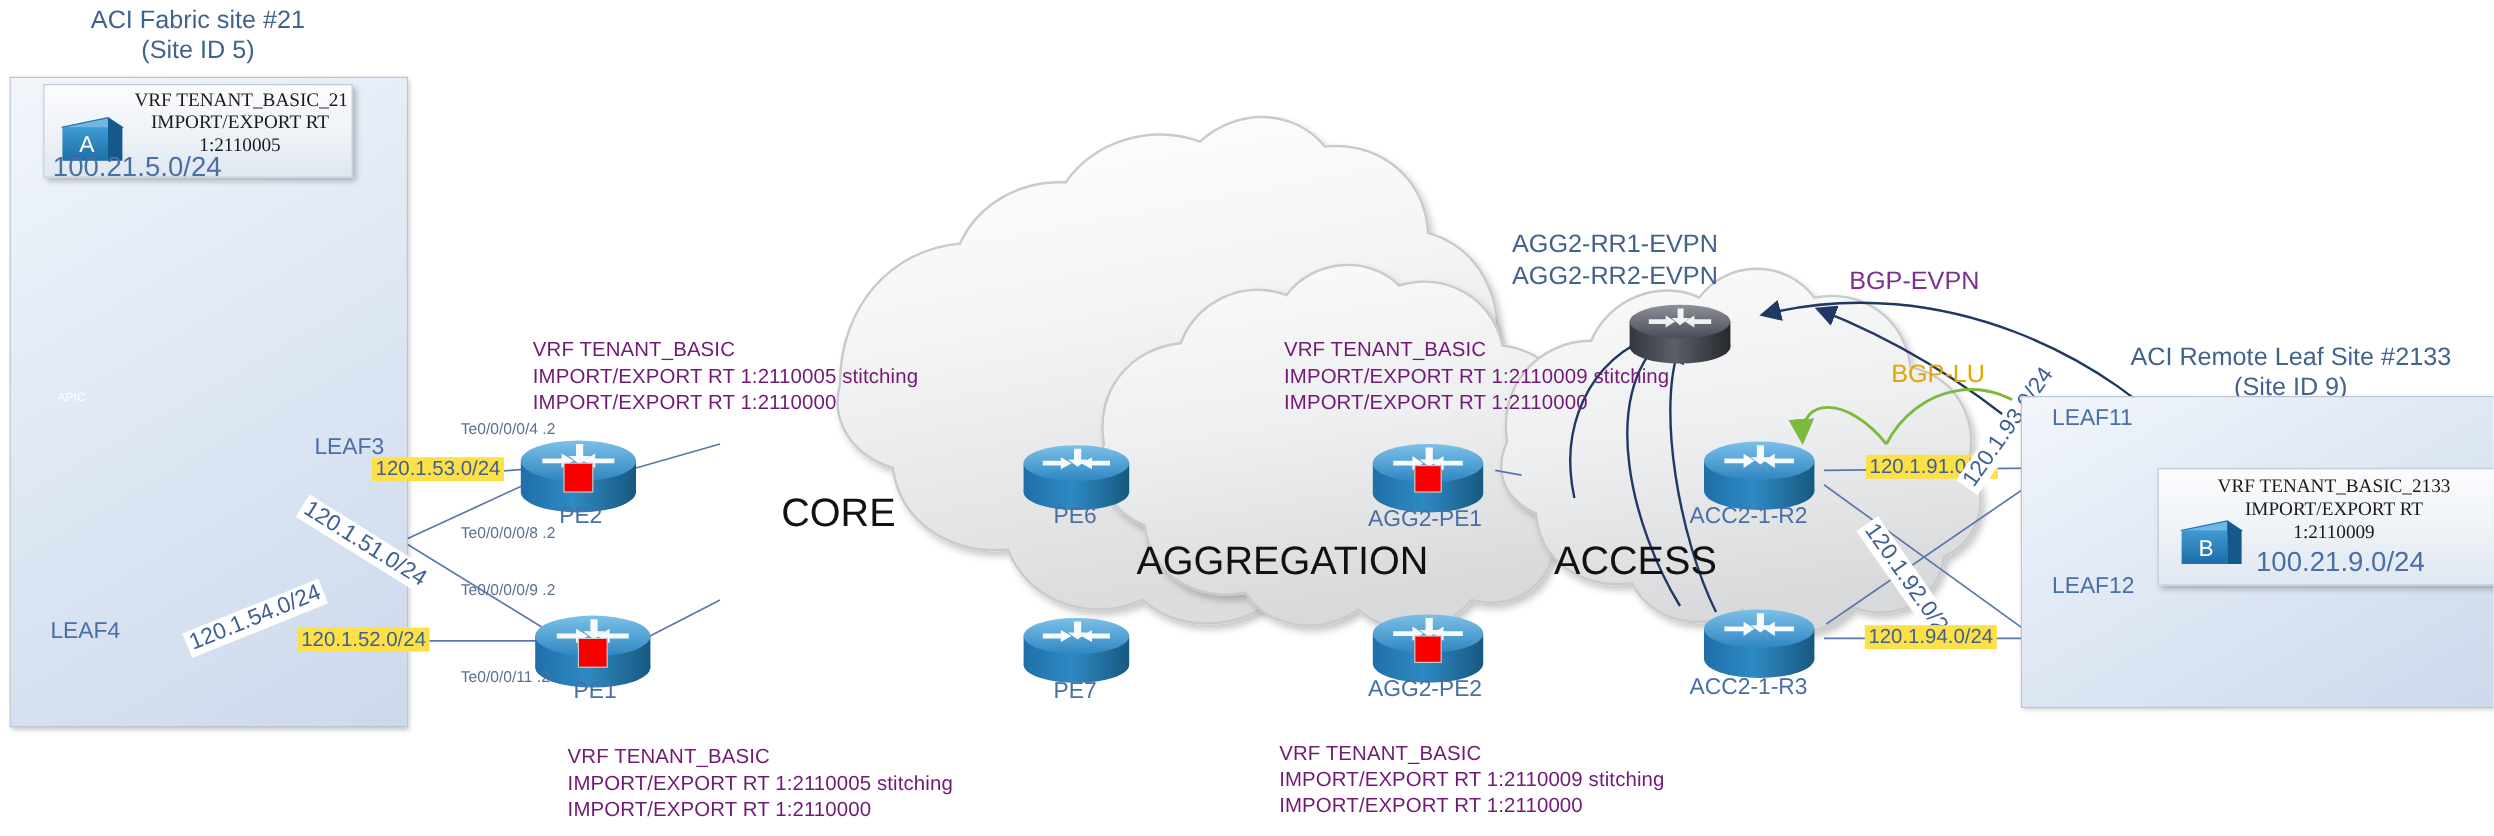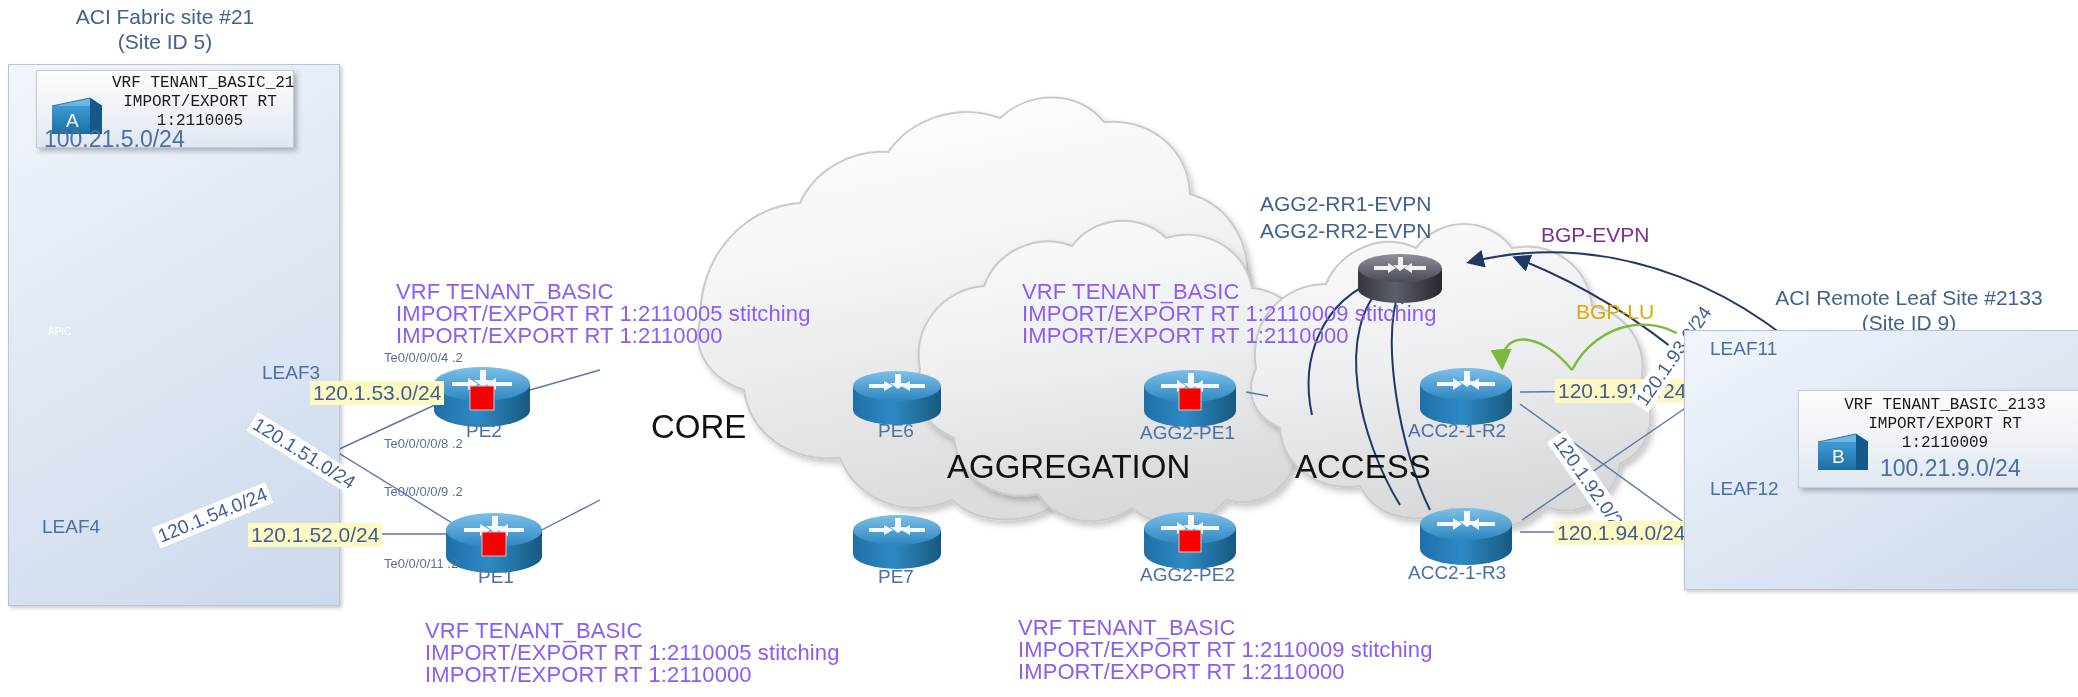--- a/index.html
+++ b/index.html
@@ -14,34 +14,34 @@
       box-shadow:2px 2px 4px rgba(0,0,0,.22);}
   .site-title{position:absolute;text-align:center;color:#41628f;
       font-size:21px;line-height:25px;white-space:pre;font-weight:400;}
 
   
   .vrf-box{position:absolute;border:1px solid #c3ccd8;
       background:linear-gradient(180deg,#fbfcfd 0%,#eef2f7 55%,#dfe7f1 100%);
       box-shadow:3px 3px 5px rgba(0,0,0,.26);}
   .vrf-lines{position:absolute;right:8px;top:6px;text-align:center;color:#1a1a1a;
       font-size:16px;line-height:19px;white-space:pre;
-      font-family:Liberation Mono, monospace;}
+      font-family:Liberation Serif, serif;}
   .vrf-subnet{position:absolute;color:#4a6fa5;font-size:23px;white-space:nowrap;}
   .ep-cube{position:absolute;}
 
   
-  .red-note{position:absolute;color:#8b5cf6;font-size:22px;line-height:22px;
-      white-space:pre;letter-spacing:.1px;}
+  .red-note{position:absolute;color:#701a75;font-size:17px;line-height:22px;
+      white-space:pre;letter-spacing:.1px;margin-left:48px;}
 
   
   .node-label{position:absolute;color:#4a6fa5;font-size:19px;white-space:nowrap;}
   .small-if{position:absolute;color:#5b6f91;font-size:13px;white-space:nowrap;
       text-align:left;line-height:15px;}
-  .ip-label{position:absolute;color:#3f5f93;font-size:21px;white-space:nowrap;
-      background:#fef9c3;padding:0 3px;}
+  .ip-label{position:absolute;color:#3f5f93;font-size:17px;white-space:nowrap;
+      background:#fde047;padding:0 3px;}
   .ip-rot{position:absolute;color:#3f5f93;font-size:19px;white-space:nowrap;
       background:#ffffff;padding:0 3px;transform-origin:0 0;}
   .cloud-label{position:absolute;color:#111;font-size:33px;white-space:nowrap;}
   .proto-label{position:absolute;font-size:21px;white-space:nowrap;}
   .rr-label{position:absolute;color:#41628f;font-size:21px;line-height:27px;
       white-space:pre;text-align:left;}
 
   svg{overflow:visible;}
 </style>
 </head>

